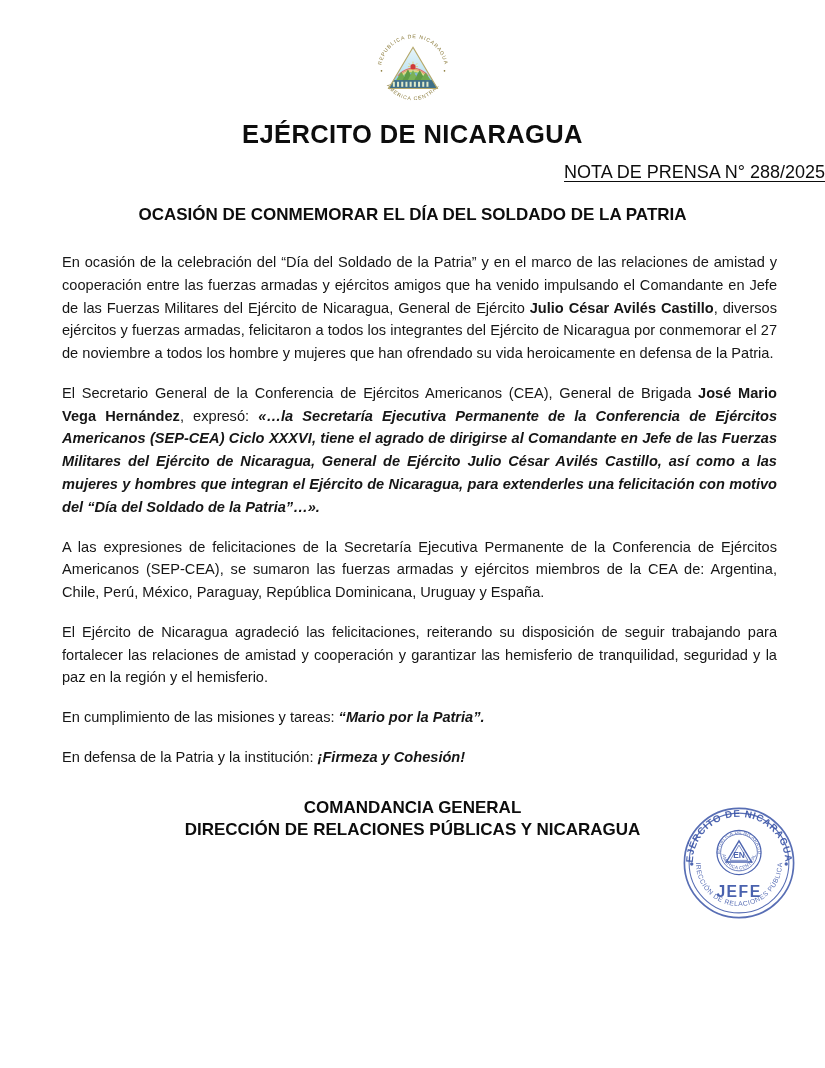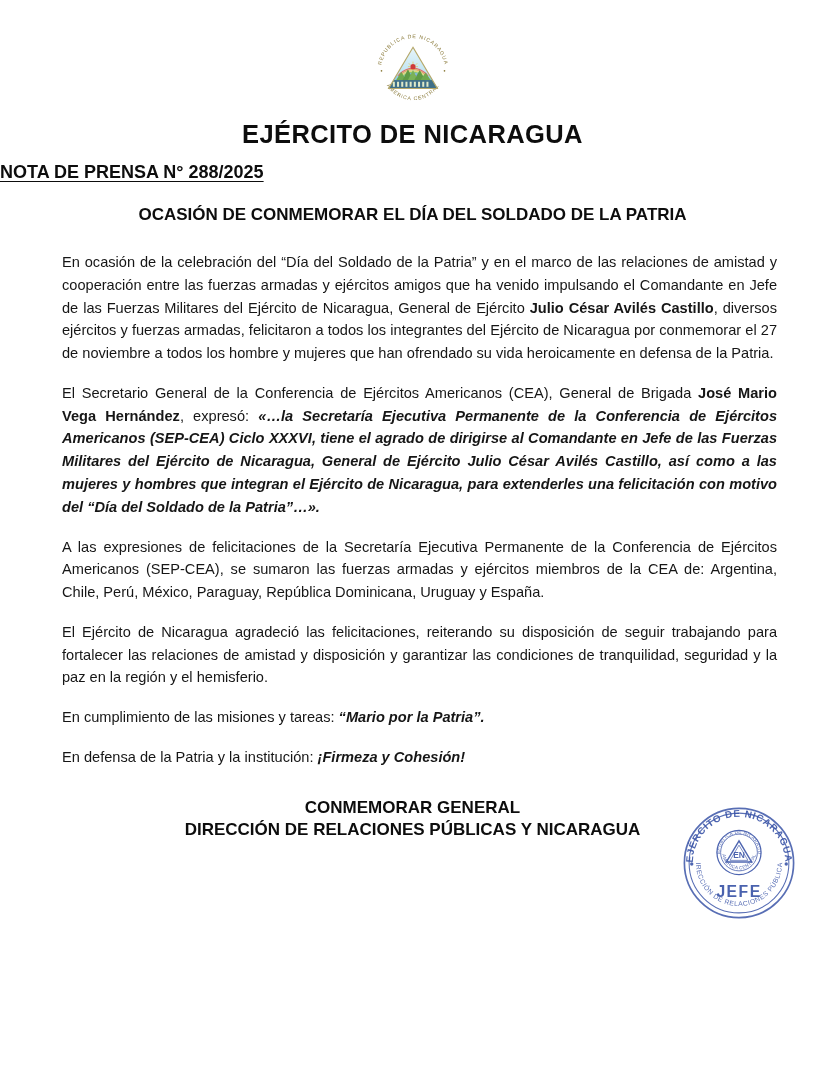--- a/index.html
+++ b/index.html
@@ -40,23 +40,23 @@
   
   .doc-title {
     text-align: center;
     font-size: 25.5px;
     font-weight: bold;
     letter-spacing: 0.4px;
     margin: 8px 0 0 0;
     color: #0d0d0d;
   }
   .press-note {
-    text-align: left;
+    text-align: right;
     font-size: 18px;
-    font-weight: bold;
+    font-weight: normal;
     margin: 13px 0 16px 0;
     color: #0d0d0d;
   }
   .press-note span {
     text-decoration: underline;
     text-underline-offset: 3px;
   }
   .subject {
     text-align: center;
     font-size: 17px;
@@ -199,29 +199,29 @@
   </div>
 
   <div class="body-block">
 
     <p class="para"><span>En ocasión de la celebración del “Día del Soldado de la Patria” y en el marco de las relaciones de amistad y cooperación entre las fuerzas armadas y ejércitos amigos que ha venido impulsando el Comandante en Jefe de las Fuerzas Militares del Ejército de Nicaragua, General de Ejército </span><span class="b">Julio César Avilés Castillo</span><span>, diversos ejércitos y fuerzas armadas, felicitaron a todos los integrantes del Ejército de Nicaragua por conmemorar el 27 de noviembre a todos los hombre y mujeres que han ofrendado su vida heroicamente en defensa de la Patria.</span></p>
 
     <p class="para quote-para"><span>El Secretario General de la Conferencia de Ejércitos Americanos (CEA), General de Brigada </span><span class="b">José Mario Vega Hernández</span><span>, expresó: </span><span class="bi">«…la Secretaría Ejecutiva Permanente de la  Conferencia  de  Ejércitos Americanos  (SEP-CEA) Ciclo XXXVI, tiene el  agrado de  dirigirse al  Comandante en Jefe de las Fuerzas Militares del Ejército de Nicaragua, General  de  Ejército  Julio  César Avilés Castillo,  así  como  a  las  mujeres  y  hombres  que  integran  el  Ejército  de Nicaragua,  para extenderles una felicitación con motivo del  “Día del Soldado de la Patria”…».</span></p>
 
     <p class="para">A las expresiones de felicitaciones de la Secretaría Ejecutiva Permanente de la Conferencia de Ejércitos Americanos (SEP-CEA), se sumaron las fuerzas armadas y ejércitos miembros de la CEA de: Argentina, Chile, Perú, México, Paraguay, República Dominicana, Uruguay y España.</p>
 
-    <p class="para">El Ejército de Nicaragua agradeció las felicitaciones, reiterando su disposición de seguir trabajando para fortalecer las relaciones de amistad y disposición y garantizar las condiciones de tranquilidad, seguridad y la paz en la región y el hemisferio.</p>
+    <p class="para">El Ejército de Nicaragua agradeció las felicitaciones, reiterando su disposición de seguir trabajando para fortalecer las relaciones de amistad y cooperación y garantizar las hemisferio de tranquilidad, seguridad y la paz en la región y el hemisferio.</p>
 
     <p class="para motto"><span>En cumplimiento de las misiones y tareas: </span><span class="bi">“Mario por la Patria”.</span></p>
 
     <p class="para motto"><span>En defensa de la Patria y la institución: </span><span class="bi">¡Firmeza y Cohesión!</span></p>
 
 
     <div class="signature">
-      <div>CONMEMORAR GENERAL</div>
+      <div>COMANDANCIA GENERAL</div>
       <div>DIRECCIÓN DE RELACIONES PÚBLICAS Y NICARAGUA</div>
     </div>
   </div>
 
   <div class="seal">
     <svg viewBox="0 0 120 120" xmlns="http://www.w3.org/2000/svg">
       <g fill="none" stroke="#3b55a8" stroke-width="1.6" opacity="0.85">
         <circle cx="60" cy="60" r="52"></circle>
         <circle cx="60" cy="60" r="47.5" stroke-width="1"></circle>
       </g>

